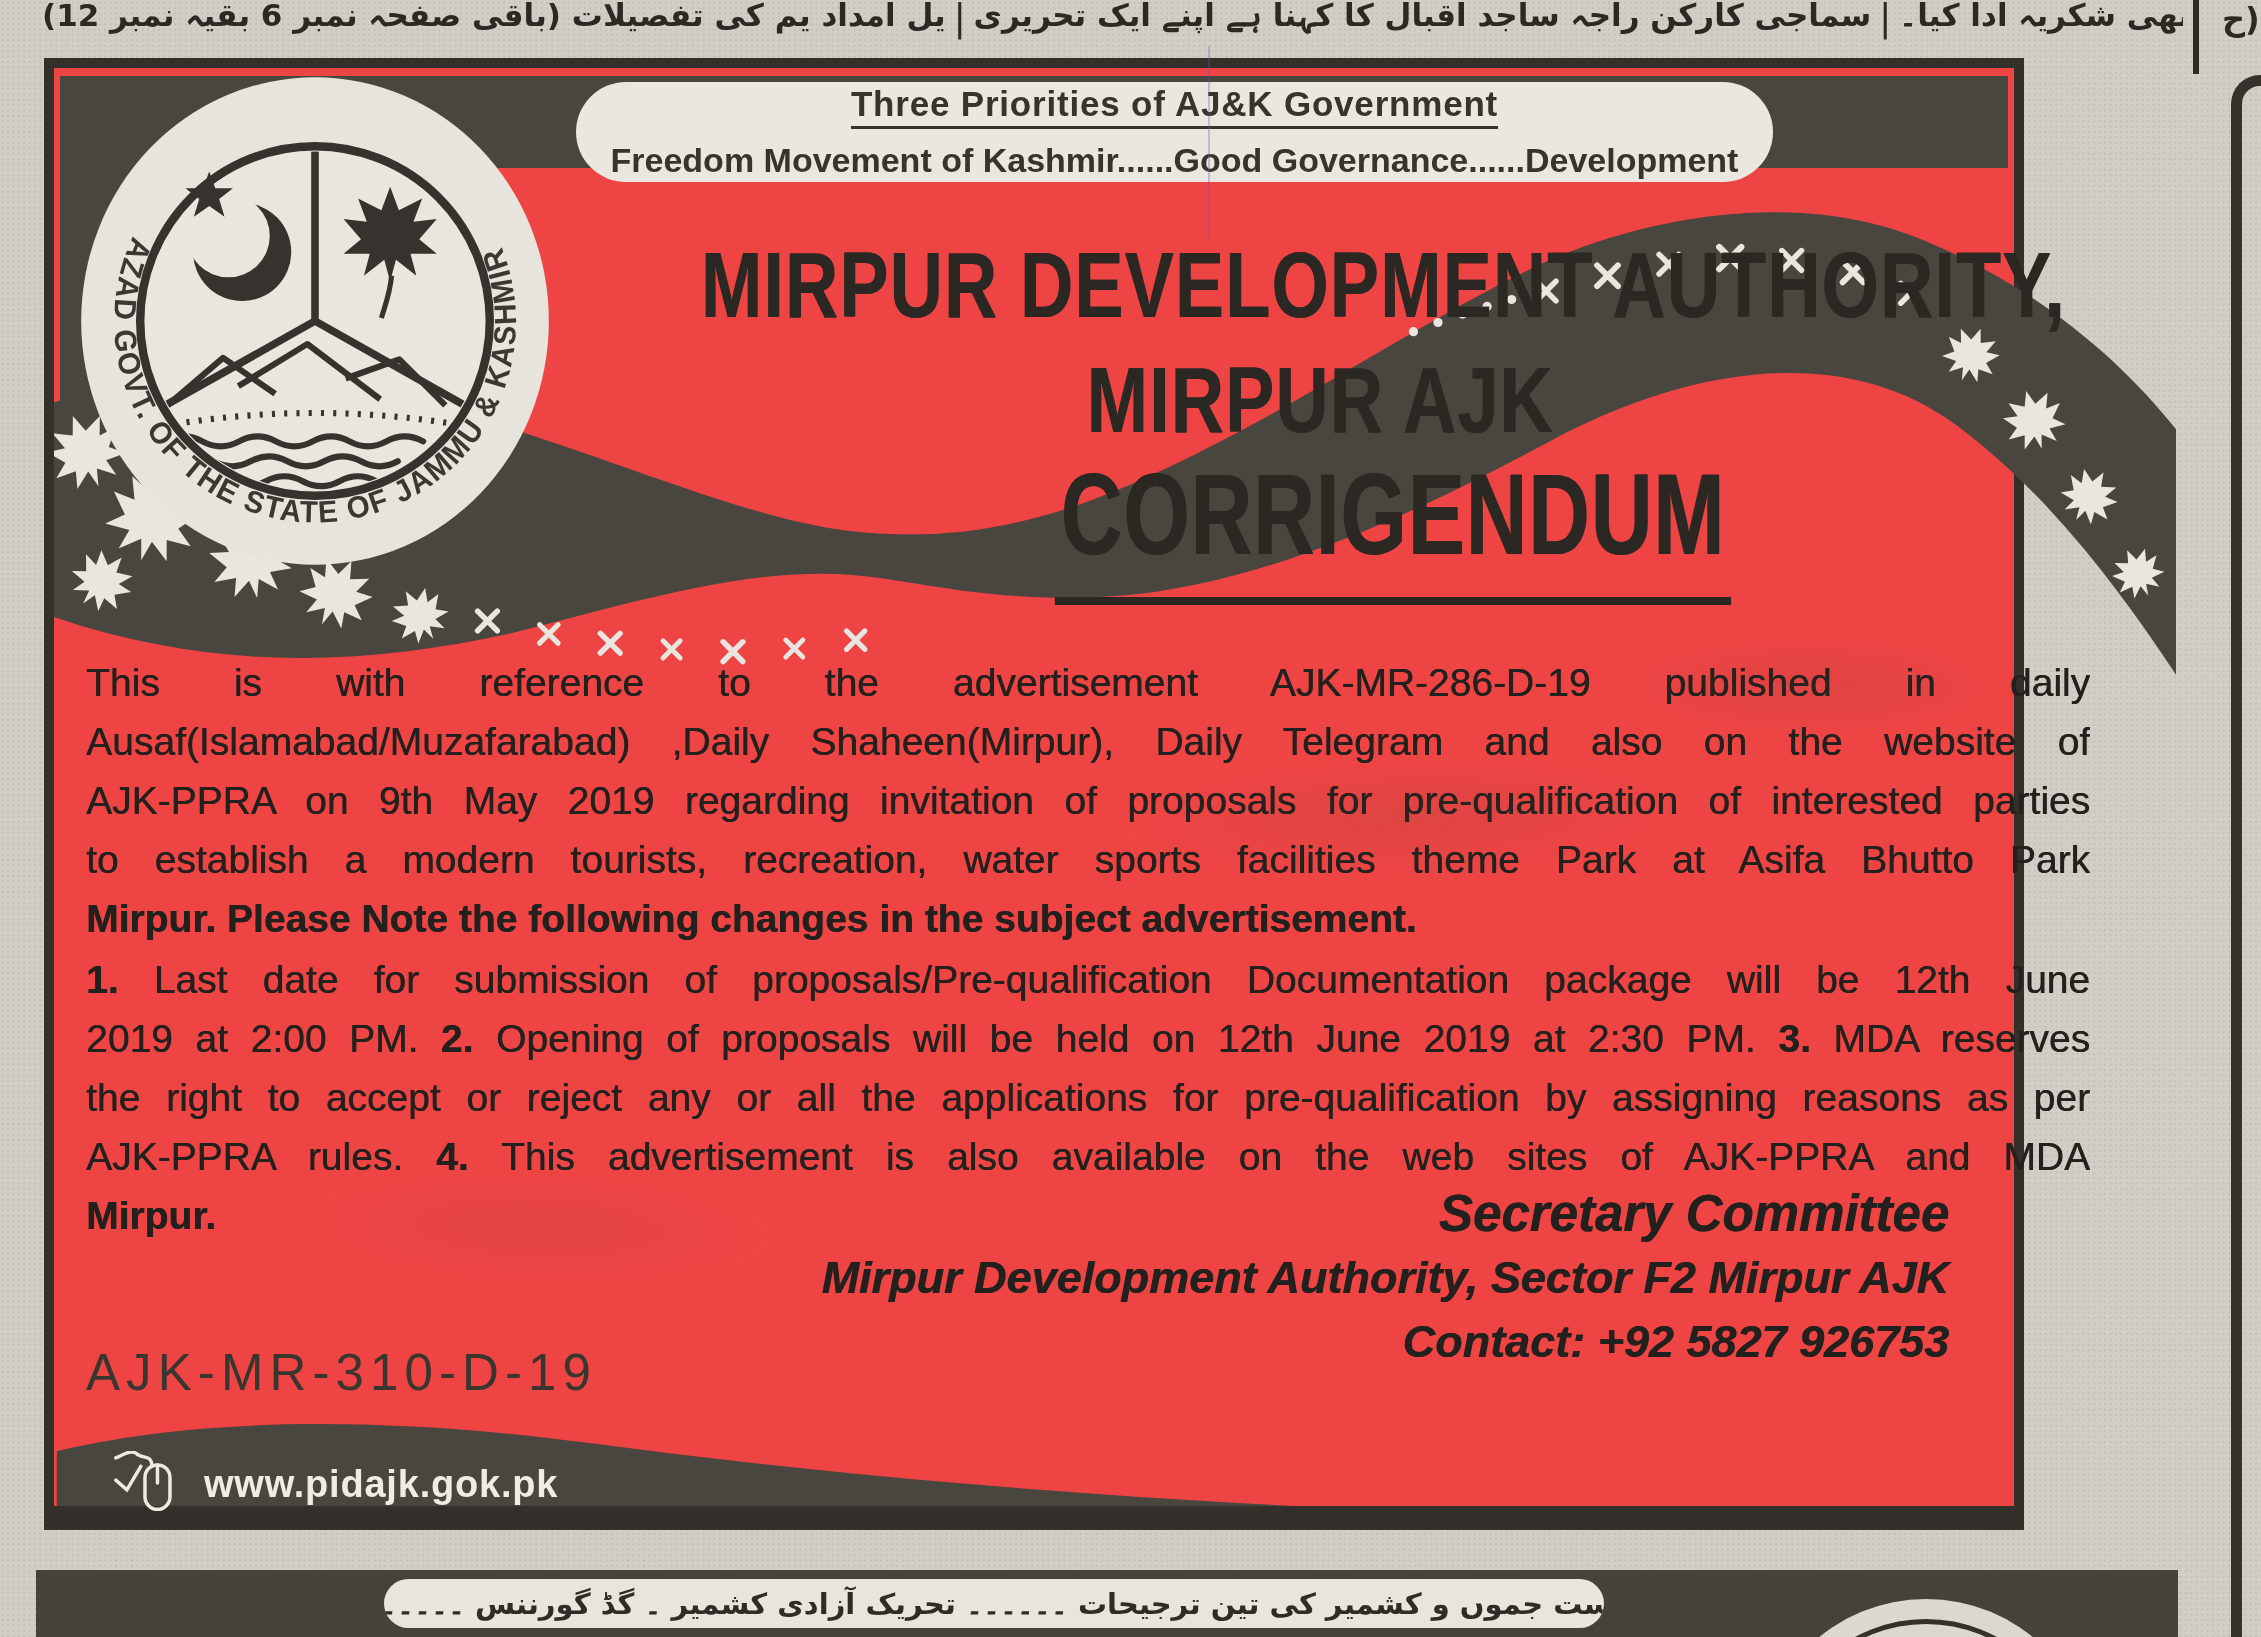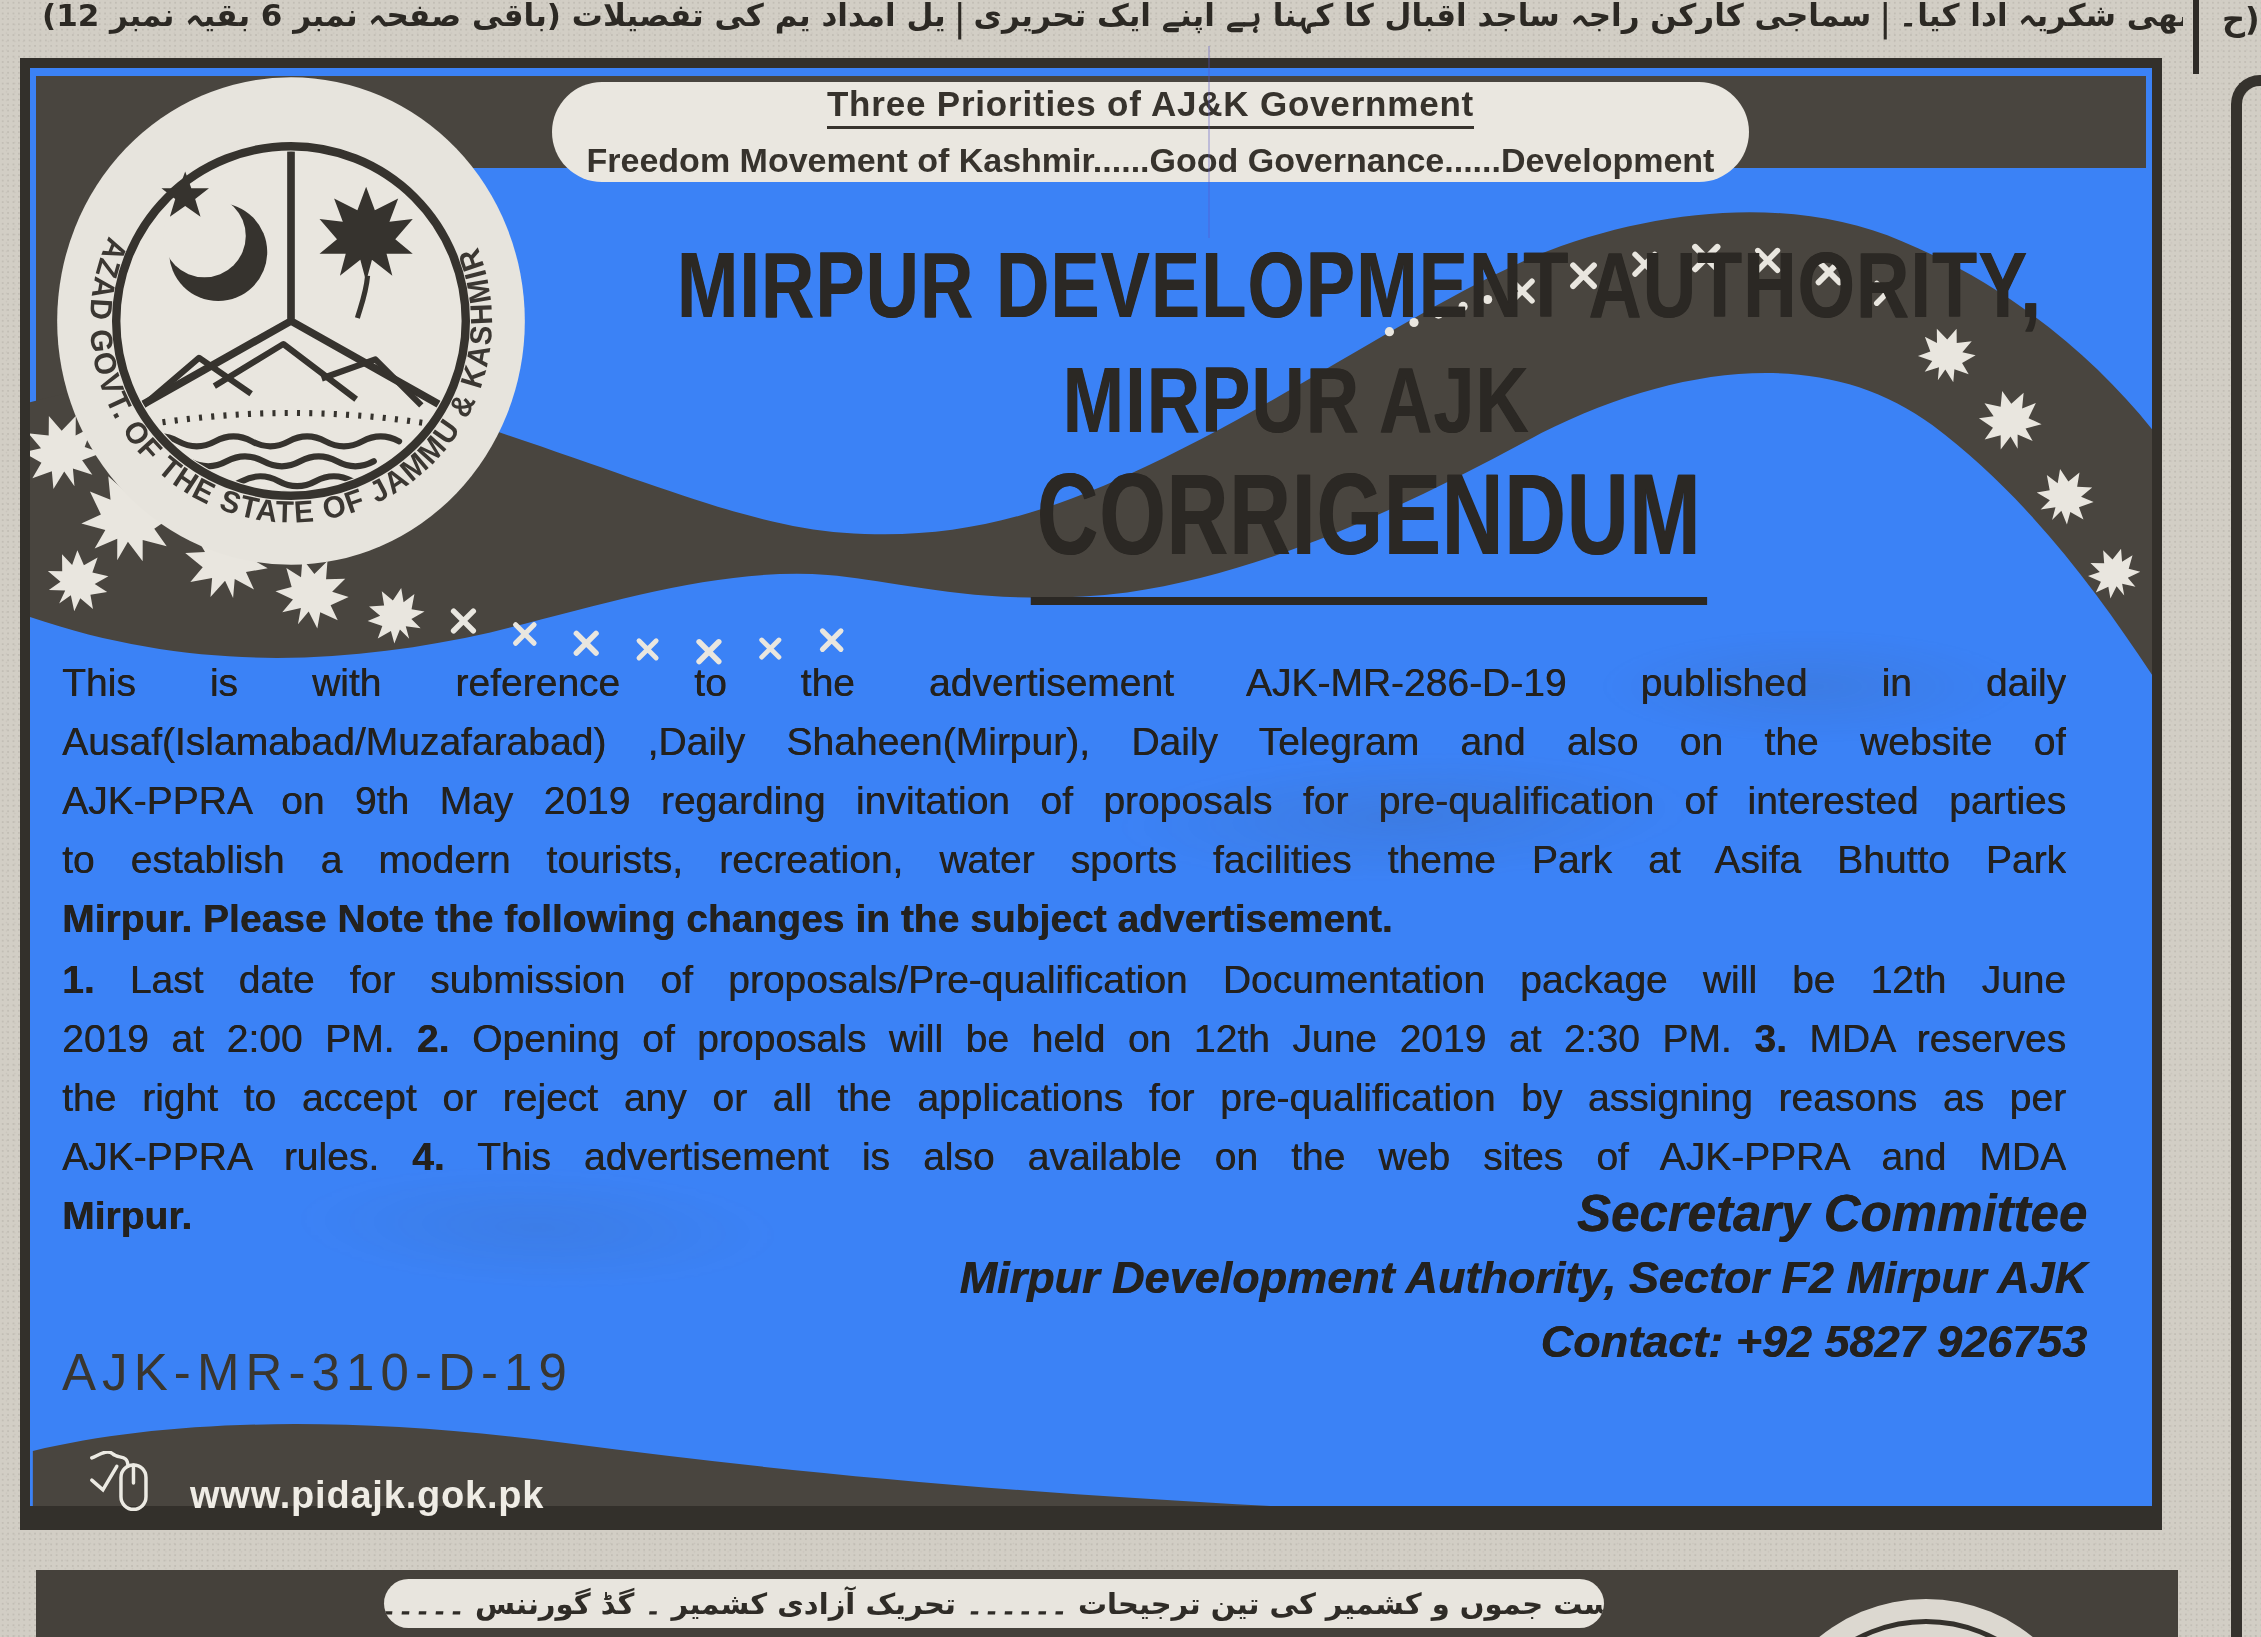--- a/index.html
+++ b/index.html
@@ -29,23 +29,23 @@
     position:absolute; left:2222px; top:0px; z-index:2; font-family:"DejaVu Sans",sans-serif;
     font-size:32px; font-weight:bold; color:#2c2924; direction:rtl;
   }
   .right-rule-small{ position:absolute; left:2193px; top:0; width:6.1px; height:74px; background:#2e2b27; z-index:2;}
   .adjacent-frame{
     position:absolute; left:2231px; top:75px; width:46px; height:1565px; z-index:2;
     border-left:11.5px solid #35322d; border-top:11.5px solid #35322d; border-top-left-radius:29px;
   }
   
   .frame{
-    position:absolute; left:20px; top:58px; width:2142px; height:1472px; z-index:1;
+    position:absolute; left:44px; top:58px; width:1980px; height:1472px; z-index:1;
     box-sizing:border-box; border:10px solid #33302b; border-bottom-width:24.6px;
-    background:#3b82f6;
+    background:#ef4444;
   }
   .band{ position:absolute; left:6.1px; top:7.7px; right:6.1px; height:92px; background:#49453f; z-index:1;}
   .band-connector{ position:absolute; left:6.1px; top:91px; width:86px; height:270px;
     background:#49453f; border-bottom-right-radius:73px; z-index:1;}
   .pill{
     position:absolute; left:522px; top:14px; width:1197px; height:100px; border-radius:50px;
     background:#eae7e0; z-index:2; display:flex; flex-direction:column; justify-content:center; align-items:center;
     color:#37332d;
   }
   .pill .l1{ font-size:35px; font-weight:bold; border-bottom:3.1px solid #37332d; padding-bottom:2.3px; letter-spacing:0.8px;}
@@ -70,21 +70,21 @@
   .body-line.last{ text-align-last:left;font-weight:bold; }
   .body-line b{ font-weight:bold; }
   .notice-block{ position:absolute; left:32px; top:882px; width:2004px; z-index:4; }
   .signature{ position:absolute; right:65px; top:1114px; z-index:4; text-align:right;
     font-weight:bold; color:#23211e;font-style:italic; }
   .sig-line{ font-size:45px; line-height:64px; white-space:pre; text-shadow:0.6px 0 0 #23211e;}
   .sig-line:first-child{ font-size:51px; }
   .ref-number{ position:absolute; left:32px; top:1275px; z-index:4; font-size:51px;
     letter-spacing:6.1px; color:#39362f; white-space:nowrap;}
   .footer-wave{ position:absolute; left:0; bottom:0; z-index:2; pointer-events:none;}
-  .website-row{ position:absolute; left:54px; top:1383px; z-index:3; display:flex; align-items:flex-end; gap:14px;}
+  .website-row{ position:absolute; left:54px; top:1383px; z-index:3; display:flex; align-items:center; gap:4px;}
   .website-row .url{ font-size:38px; font-weight:bold; color:#efece5; letter-spacing:0.8px;}
   
   .bottom-band{ position:absolute; left:36px; top:1570px; width:2142px; height:68px; background:#45413b; z-index:1;}
   .bottom-pill{
     position:absolute; left:384px; top:1579px; width:1220px; height:49px; border-radius:24.6px;
     background:#e8e5de; z-index:2; display:flex; align-items:center; justify-content:center;
     direction:rtl; font-family:"DejaVu Sans",sans-serif; font-size:29px; font-weight:bold; color:#2f2c27;
     white-space:nowrap; overflow:hidden;
   }
   .bottom-circle{

